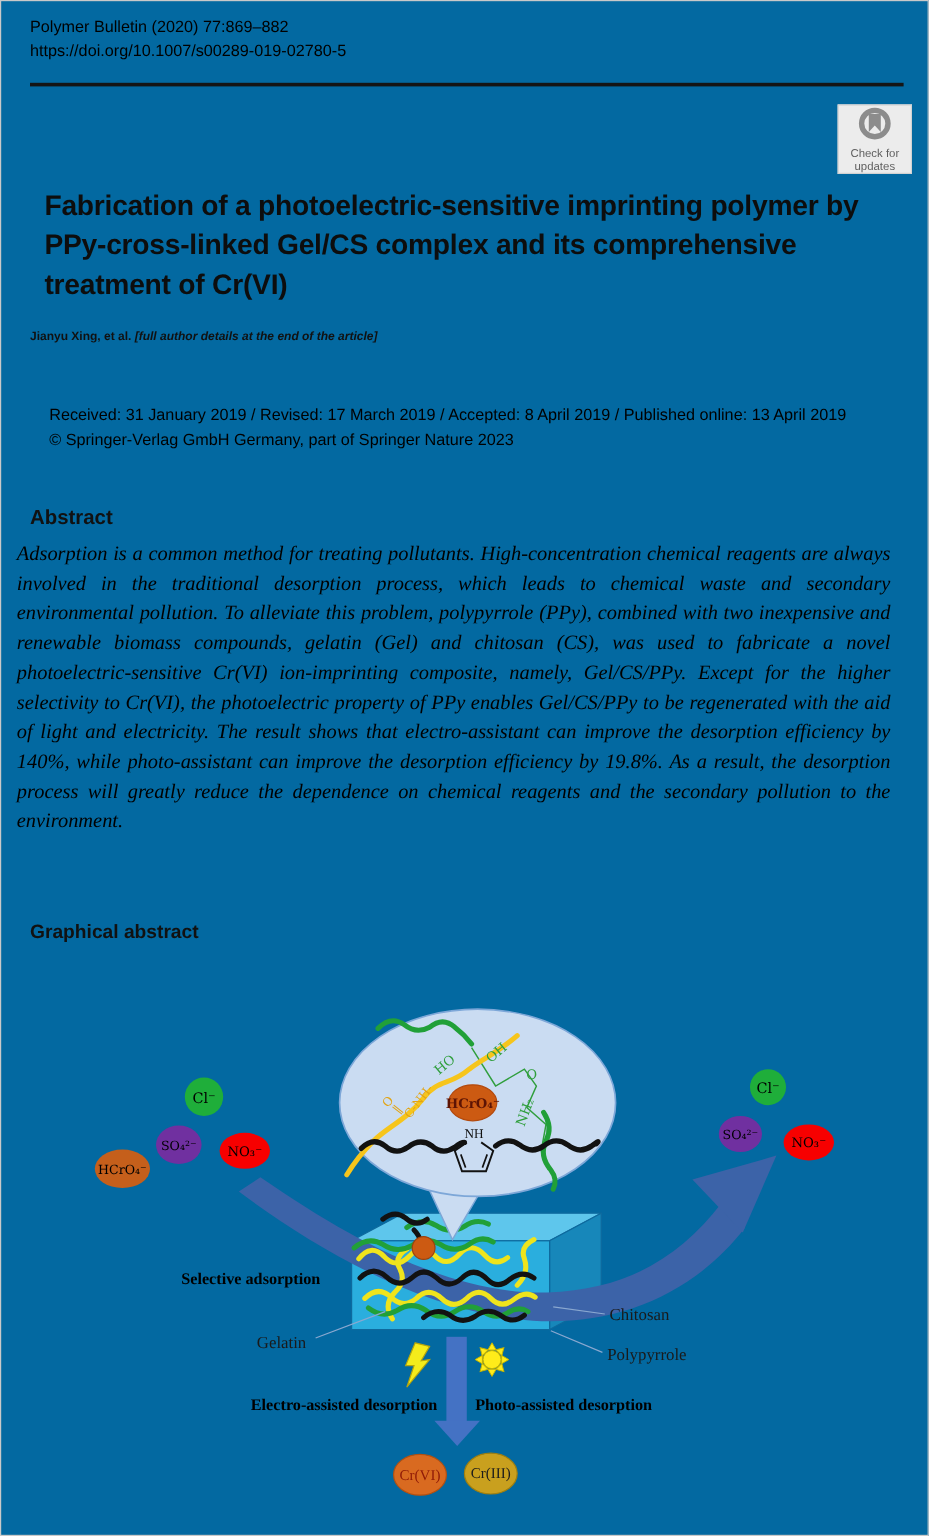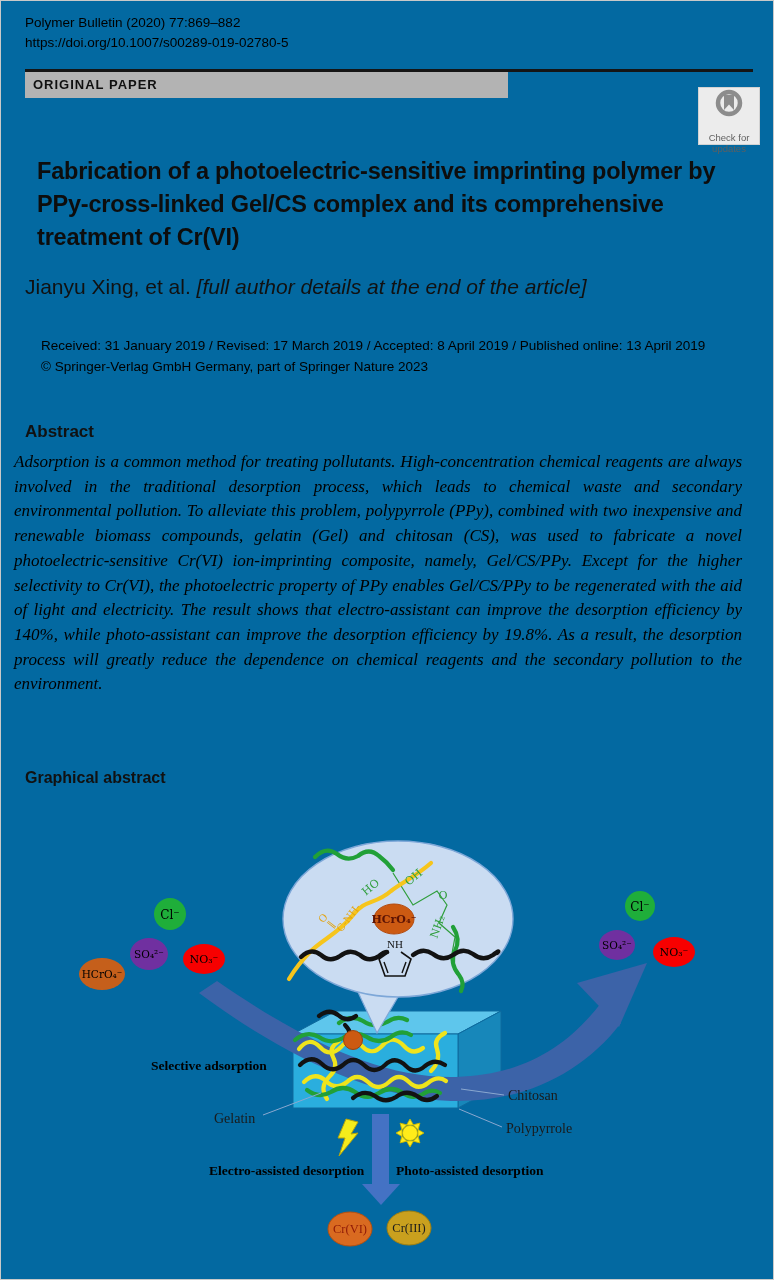--- a/index.html
+++ b/index.html
@@ -13,26 +13,26 @@
   .rule{position:absolute;left:24px;top:68px;width:728px;height:3px;background:#151515;}
   .banner{
     position:absolute;left:24px;top:71px;width:483px;height:26px;background:#b3b3b3;
     font-size:13px;font-weight:bold;letter-spacing:1px;color:#101010;
     line-height:26px;padding-left:8px;box-sizing:border-box;
   }
   .badge{
     position:absolute;left:697px;top:86px;width:62px;height:58px;background:#ececec;
     border:1px solid #d2d2d2;text-align:center;box-sizing:border-box;cursor:pointer;
   }
-  .badge .txt{font-size:9.5px;line-height:10.5px;color:#5f5f5f;margin-top:11px;}
+  .badge .txt{font-size:9.5px;line-height:10.5px;color:#5f5f5f;margin-top:1px;}
   .title{
     position:absolute;left:24px;top:142px;width:700px;
     font-size:23.5px;font-weight:bold;line-height:33px;color:#0d0d0d;letter-spacing:-0.2px;
   }
-  .authors{position:absolute;left:24px;top:274px;font-size:21px;font-weight:normal;}
+  .authors{position:absolute;left:24px;top:274px;font-size:10px;font-weight:bold;}
   .authors .note{font-style:italic;}
   .dates{position:absolute;left:40px;top:334px;font-size:13.5px;line-height:21px;color:#000;}
   .abs-head{position:absolute;left:24px;top:421px;font-size:17px;font-weight:bold;}
   .abs-body{
     position:absolute;left:13px;top:449px;width:728px;
     font-family:"Liberation Serif",serif;font-size:17px;line-height:24.7px;
     text-align:justify;color:#000;font-style:italic;
   }
   .ga-head{position:absolute;left:24px;top:768px;font-size:16px;font-weight:bold;}
   .fig{position:absolute;left:0;top:832px;width:774px;height:440px;}
@@ -47,21 +47,20 @@
 <body>
 
 <div class="page">
 
   <div class="jhead">
     <div>Polymer Bulletin (2020) 77:869–882</div>
     <div class="doi">https://doi.org/10.1007/s00289-019-02780-5</div>
   </div>
 
   <div class="rule"></div>
-  <div class="banner">ORIGINAL PAPER</div>
 
   <div class="badge">
     <svg width="34" height="30" viewBox="-17 -15 34 30">
       <circle cx="0" cy="0" r="11" fill="none" stroke="#8c8c8c" stroke-width="4.5"></circle>
       <path d="M -5,-8 L 5,-8 L 5,7 L 0,1.5 L -5,7 Z" fill="#8c8c8c"></path>
     </svg>
     <div class="txt">
       <div>Check for</div>
       <div>updates</div>
     </div>

